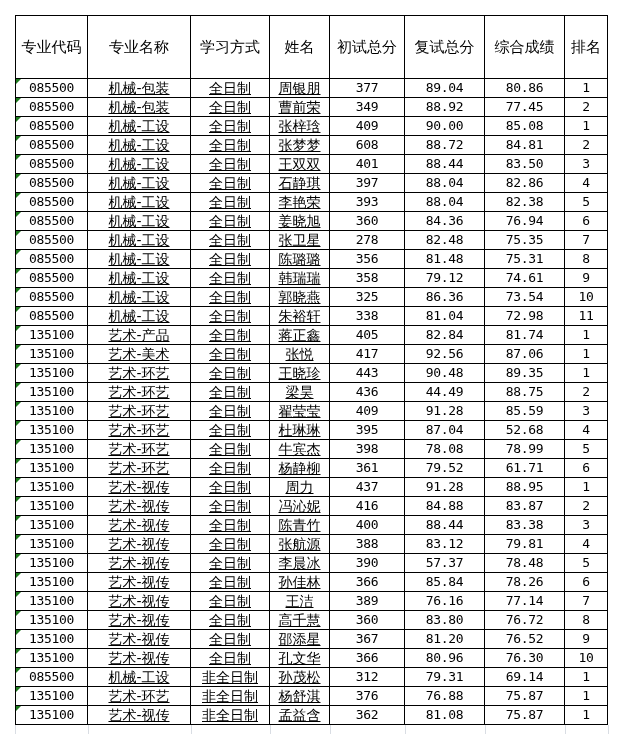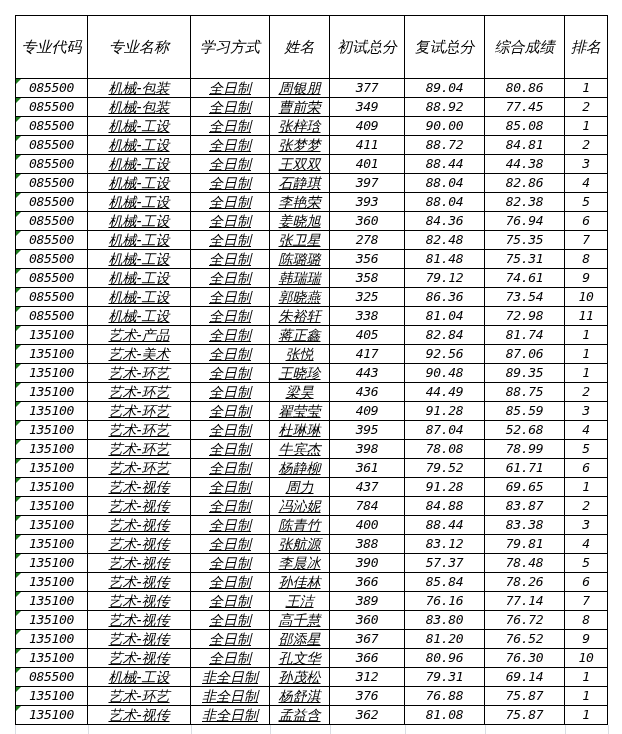--- a/index.html
+++ b/index.html
@@ -1,19 +1,19 @@
 <!DOCTYPE html>
 <html><head>
 <meta charset="utf-8">
 <style>
   html, body { margin: 0; padding: 0; background: #ffffff; }
   body { width: 622px; height: 734px; position: relative; overflow: hidden;
          font-family: "DejaVu Sans", sans-serif; color: #000; }
   .sheet { position: absolute; left: 15px; top: 15px; }
-  table { border-collapse: collapse; table-layout: fixed; font-style: italic; }
+  table { border-collapse: collapse; table-layout: fixed; }
   th, td { border: 1px solid #000; padding: 0; text-align: center; white-space: nowrap; overflow: hidden; position: relative; }
   th { height: 62px; font-size: 15px; font-weight: normal; }
   td { height: 18px; font-size: 14px; line-height: 18px; }
   td.num { font-family: "DejaVu Sans Mono", monospace; font-size: 13px; letter-spacing: -0.3px; }
   td.code::before { content: ""; position: absolute; left: 0; top: 0; width: 0; height: 0;
         border-top: 5px solid #1e7b1e; border-right: 5px solid transparent; }
   .tail { position: absolute; left: 15px; top: 725px; width: 593px; height: 9px;
           border-left: 1px solid #d9dde3; }
   .tail span { position: absolute; top: 0; bottom: 0; border-left: 1px solid #d9dde3; }
   .u { text-decoration: underline; text-underline-offset: 1px; }
@@ -74,33 +74,33 @@
           <td class="num">409</td>
           <td class="num">90.00</td>
           <td class="num">85.08</td>
           <td class="num">1</td>
         </tr>
         <tr>
           <td class="num code">085500</td>
           <td class="u">机械-工设</td>
           <td class="u">全日制</td>
           <td class="u">张梦梦</td>
-          <td class="num">411</td>
+          <td class="num">608</td>
           <td class="num">88.72</td>
           <td class="num">84.81</td>
           <td class="num">2</td>
         </tr>
         <tr>
           <td class="num code">085500</td>
           <td class="u">机械-工设</td>
           <td class="u">全日制</td>
           <td class="u">王双双</td>
           <td class="num">401</td>
           <td class="num">88.44</td>
-          <td class="num">44.38</td>
+          <td class="num">83.50</td>
           <td class="num">3</td>
         </tr>
         <tr>
           <td class="num code">085500</td>
           <td class="u">机械-工设</td>
           <td class="u">全日制</td>
           <td class="u">石静琪</td>
           <td class="num">397</td>
           <td class="num">88.04</td>
           <td class="num">82.86</td>
@@ -256,29 +256,29 @@
           <td class="num">61.71</td>
           <td class="num">6</td>
         </tr>
         <tr>
           <td class="num code">135100</td>
           <td class="u">艺术-视传</td>
           <td class="u">全日制</td>
           <td class="u">周力</td>
           <td class="num">437</td>
           <td class="num">91.28</td>
-          <td class="num">69.65</td>
+          <td class="num">88.95</td>
           <td class="num">1</td>
         </tr>
         <tr>
           <td class="num code">135100</td>
           <td class="u">艺术-视传</td>
           <td class="u">全日制</td>
           <td class="u">冯沁妮</td>
-          <td class="num">784</td>
+          <td class="num">416</td>
           <td class="num">84.88</td>
           <td class="num">83.87</td>
           <td class="num">2</td>
         </tr>
         <tr>
           <td class="num code">135100</td>
           <td class="u">艺术-视传</td>
           <td class="u">全日制</td>
           <td class="u">陈青竹</td>
           <td class="num">400</td>

